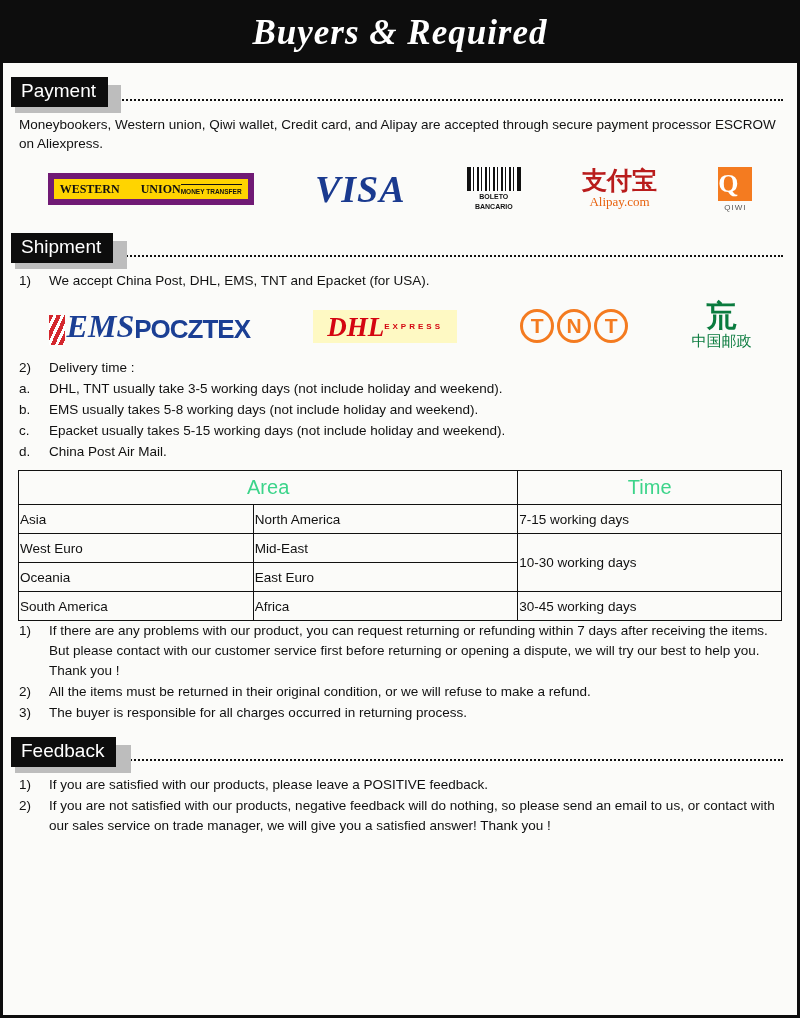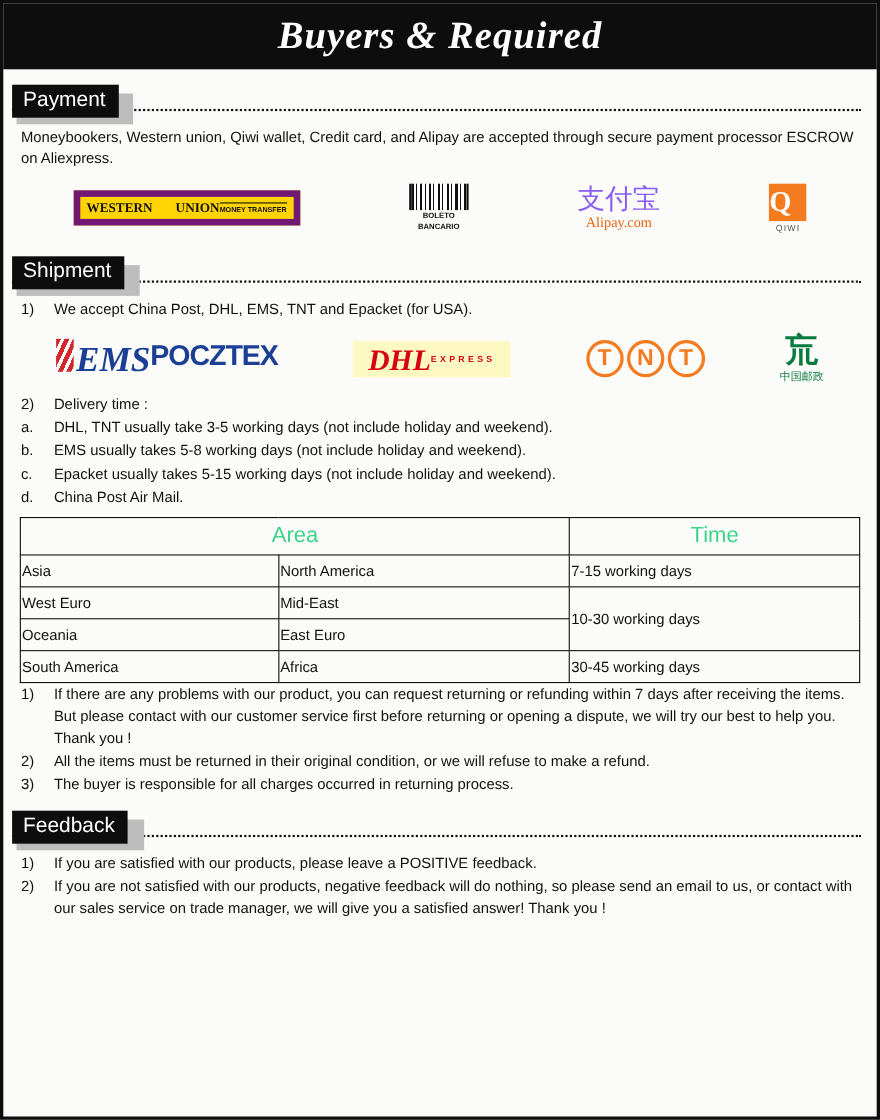--- a/index.html
+++ b/index.html
@@ -127,50 +127,50 @@
   
   .boleto { flex-direction: column; align-items:center; }
   .barcode {
     height: 24px; width: 54px;
     background: repeating-linear-gradient(to right,#111 0 2px,#fff 2px 4px,#111 4px 5px,#fff 5px 8px);
     border-left:2px solid #111; border-right:2px solid #111;
   }
   .boleto-txt { font-size: 7px; font-weight: bold; text-align:center; line-height:8px; margin-top:2px;}
   
   .alipay { flex-direction: column; align-items: center; }
-  .alipay-cn { color: #8b5cf6; font-size: 25px; font-weight: normal; font-family: "DejaVu Sans", sans-serif; line-height: 26px;}
+  .alipay-cn { color: #b91c1c; font-size: 25px; font-weight: bold; font-family: "DejaVu Sans", sans-serif; line-height: 26px;}
   .alipay-en { color: #e8620f; font-size: 13px; font-family:"Liberation Serif",serif; }
   
   .qiwi { flex-direction: column; align-items:center; }
   .qiwi-box { width: 34px; height: 34px; background: #f47b20; position: relative; }
   .qiwi-q { color: #fff; font-size: 26px; font-weight: bold; line-height: 34px; font-family:"Liberation Serif",serif;}
   .qiwi-txt { font-size: 8px; color:#555; margin-top:2px; letter-spacing: 1px;}
   
-  .ems { align-items: flex-start; }
+  .ems { align-items: flex-end; }
   .ems-e { color:#1b3f94; font-family:"Liberation Serif",serif; font-style:italic; font-weight:bold; font-size:32px;}
   .ems-p { color:#1b3f94; font-family:"Liberation Sans",sans-serif; font-weight:bold; font-size:26px; letter-spacing:-1px;}
   .ems-slash { display:inline-block; width:16px; height:30px;
      background: repeating-linear-gradient(115deg,#d4272d 0 4px, #fff 4px 7px); margin-right:2px;}
   
   .dhl {
     background:#fef9c3; padding:5px 14px 4px 14px; text-align:center;
   }
   .dhl-t { color:#d40511; font-family:"Liberation Serif",serif; font-style:italic; font-weight:bold; font-size:27px; line-height:24px;}
   .dhl-s { color:#d40511; font-size:8px; font-weight:bold; letter-spacing:3px; }
   
   .tnt { display:flex; gap:3px; }
   .tnt span {
     display:inline-block; width:34px; height:34px; border:3px solid #f47b20;
     border-radius:50%; color:#f47b20; font-weight:bold; font-size:21px;
     line-height:28px; text-align:center; font-family:"Liberation Sans",sans-serif;
   }
   
   .cpost { flex-direction:column; align-items:center; }
   .cpost-mark { color:#0a7b3e; font-size:30px; line-height:30px; font-family:"DejaVu Sans",sans-serif; font-weight:bold;}
-  .cpost-txt { color:#0a7b3e; font-size:10px; margin-top:1px; font-family:"DejaVu Sans",sans-serif;}
+  .cpost-txt { color:#0a7b3e; font-size:15px; margin-top:1px; font-family:"DejaVu Sans",sans-serif;}
   
   table.area-time {
     border-collapse: collapse;
     width: 764px;
     margin: 8px auto 0 auto;
     font-size: 13.5px;
   }
   table.area-time td, table.area-time th {
     border: 1px solid #111;
     height: 29px;
@@ -205,20 +205,21 @@
 
   <div class="logo-row">
 
 
     <div class="logo wu">
       <div class="l1">WESTERN</div>
       <div class="l2">UNION</div>
       <div class="l3">MONEY TRANSFER</div>
     </div>
 
+    <div class="logo visa">VISA</div>
 
     <div class="logo boleto">
       <div class="barcode"></div>
       <div class="boleto-txt">BOLETO</div>
       <div class="boleto-txt">BANCARIO</div>
     </div>
 
     <div class="logo alipay">
       <div class="alipay-cn">支付宝</div>
       <div class="alipay-en">Alipay.com</div>

